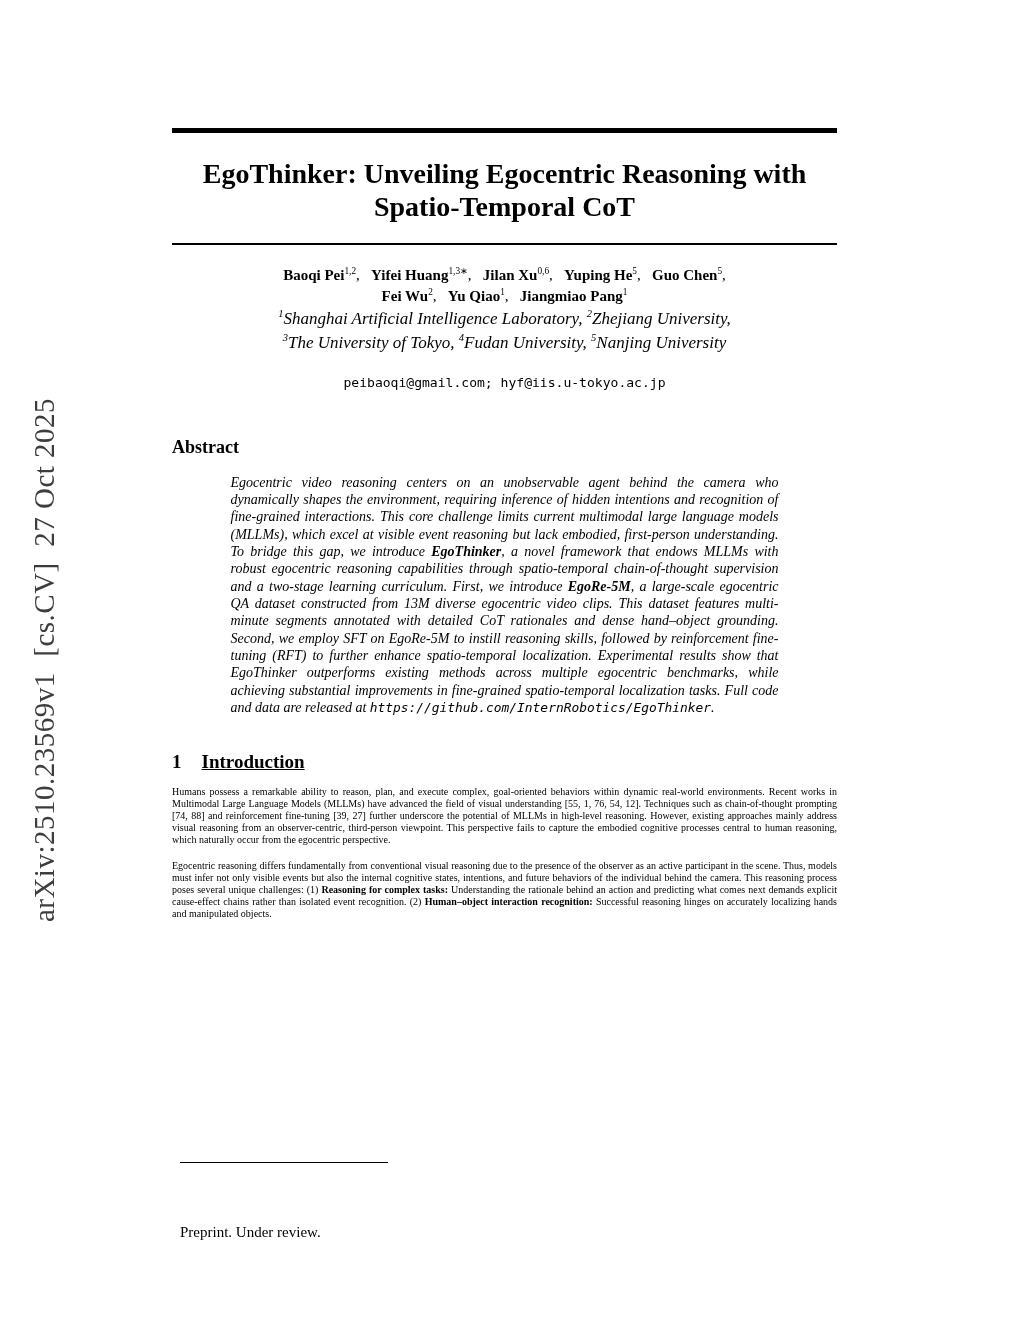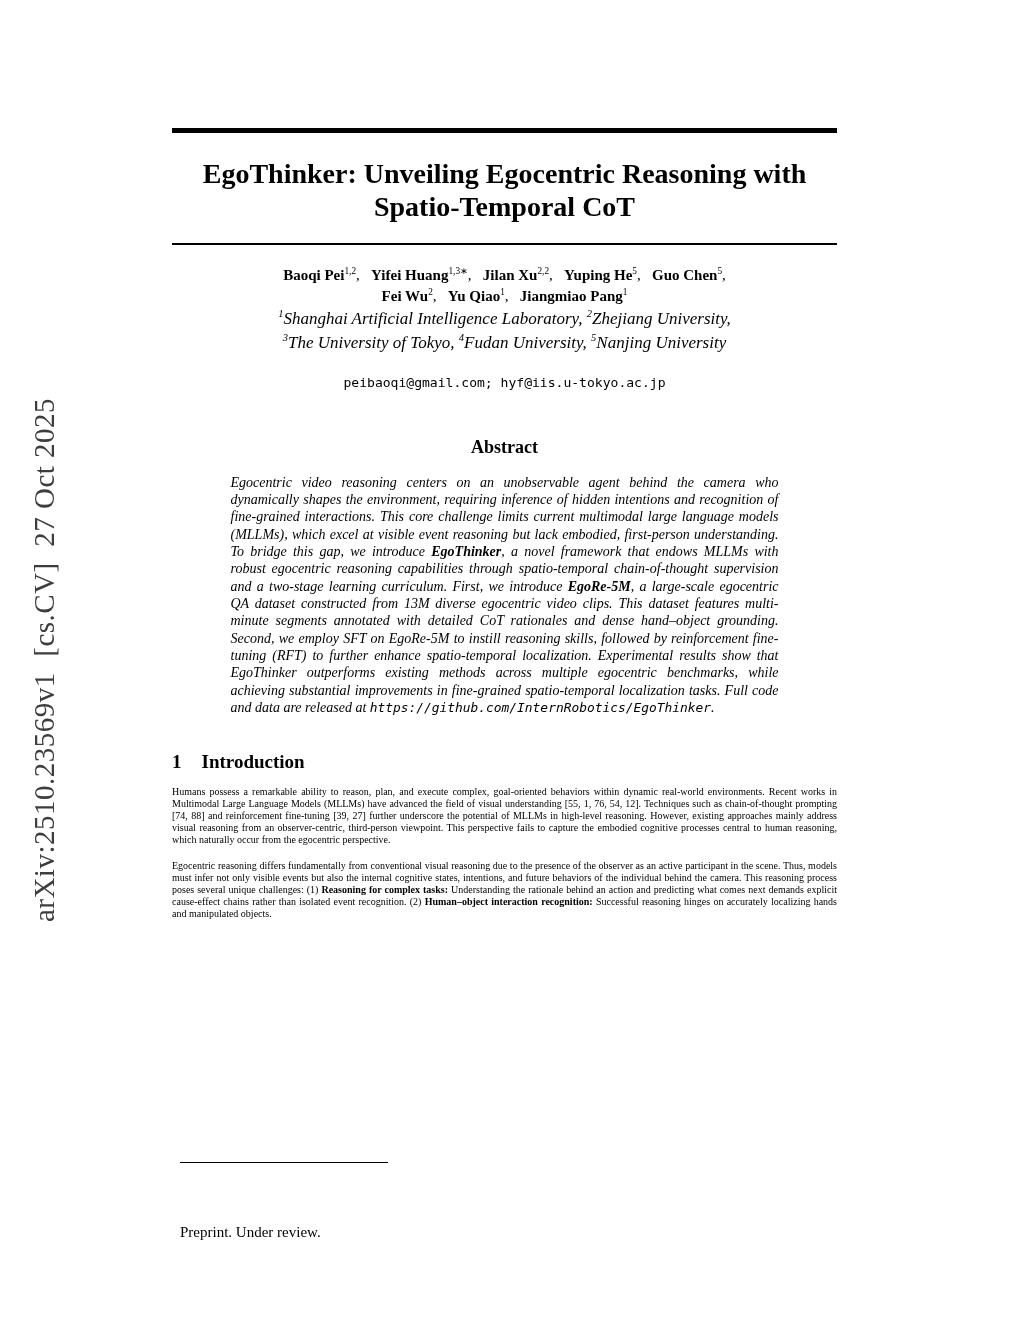--- a/index.html
+++ b/index.html
@@ -38,35 +38,35 @@
 
   .authors { text-align: center; margin-top: 20px; line-height: 1.4; }
   .author-line { font-size: 15px; }
   .affil-line { font-size: 17px; font-style: italic; }
   .email-line { font-size: 14.2px; margin-top: 18px; }
   .b { font-weight: bold; }
   .mono { font-family: "DejaVu Sans Mono", monospace; font-size: 0.92em; }
   sup { font-size: 0.62em; line-height: 0; }
 
   .abstract-heading {
-    text-align: center;
+    text-align: left;
     font-weight: bold;
     font-size: 18px;
     margin-top: 44px;
   }
   .abstract-body {
     width: 548px;
     margin: 16px auto 0 auto;
     text-align: justify;
     font-size: 14px;
     line-height: 1.24;
     font-style: italic;
   }
 
-  .section-heading { font-size: 19px; font-weight: bold; margin-top: 34px; }
+  .section-heading { font-size: 19px; font-weight: bold; margin-top: 34px; text-decoration: underline; }
   .section-number { display: inline-block; margin-right: 20px; }
 
   .body-par {
     text-align: justify;
     font-size: 10px;
     line-height: 1.22;
     margin: 13px 0 0 0;
   }
 
   .footnote-block { position: absolute; left: 180px; top: 1162px; width: 665px; }
@@ -84,21 +84,21 @@
 
   <div class="content">
 
     <div class="rule-thick"></div>
 
     <h1 class="title"><span>EgoThinker: Unveiling Egocentric Reasoning with</span><br><span>Spatio-Temporal CoT</span></h1>
 
     <div class="rule-thin"></div>
 
     <div class="authors">
-      <div class="author-line"><span class="b">Baoqi Pei</span><sup>1,2</sup><span>,  </span><span class="b">Yifei Huang</span><sup>1,3∗</sup><span>,  </span><span class="b">Jilan Xu</span><sup>2,2</sup><span>,  </span><span class="b">Yuping He</span><sup>5</sup><span>,  </span><span class="b">Guo Chen</span><sup>5</sup><span>,</span></div>
+      <div class="author-line"><span class="b">Baoqi Pei</span><sup>1,2</sup><span>,  </span><span class="b">Yifei Huang</span><sup>1,3∗</sup><span>,  </span><span class="b">Jilan Xu</span><sup>0,6</sup><span>,  </span><span class="b">Yuping He</span><sup>5</sup><span>,  </span><span class="b">Guo Chen</span><sup>5</sup><span>,</span></div>
       <div class="author-line"><span class="b">Fei Wu</span><sup>2</sup><span>,  </span><span class="b">Yu Qiao</span><sup>1</sup><span>,  </span><span class="b">Jiangmiao Pang</span><sup>1</sup></div>
       <div class="affil-line"><sup>1</sup><span>Shanghai Artificial Intelligence Laboratory, </span><sup>2</sup><span>Zhejiang University,</span></div>
       <div class="affil-line"><sup>3</sup><span>The University of Tokyo, </span><sup>4</sup><span>Fudan University, </span><sup>5</sup><span>Nanjing University</span></div>
       <div class="email-line"><span class="mono">peibaoqi@gmail.com; hyf@iis.u-tokyo.ac.jp</span></div>
     </div>
 
     <div class="abstract-heading">Abstract</div>
 
     <div class="abstract-body"><span>Egocentric video reasoning centers on an unobservable agent behind the camera who dynamically shapes the environment, requiring inference of hidden intentions and recognition of fine-grained interactions. This core challenge limits current multimodal large language models (MLLMs), which excel at visible event reasoning but lack embodied, first-person understanding. To bridge this gap, we introduce </span><span class="b">EgoThinker</span><span>, a novel framework that endows MLLMs with robust egocentric reasoning capabilities through spatio-temporal chain-of-thought supervision and a two-stage learning curriculum. First, we introduce </span><span class="b">EgoRe-5M</span><span>, a large-scale egocentric QA dataset constructed from 13M diverse egocentric video clips. This dataset features multi-minute segments annotated with detailed CoT rationales and dense hand–object grounding. Second, we employ SFT on EgoRe-5M to instill reasoning skills, followed by reinforcement fine-tuning (RFT) to further enhance spatio-temporal localization. Experimental results show that EgoThinker outperforms existing methods across multiple egocentric benchmarks, while achieving substantial improvements in fine-grained spatio-temporal localization tasks. Full code and data are released at </span><span class="mono">https://github.com/InternRobotics/EgoThinker</span><span>.</span></div>
 

